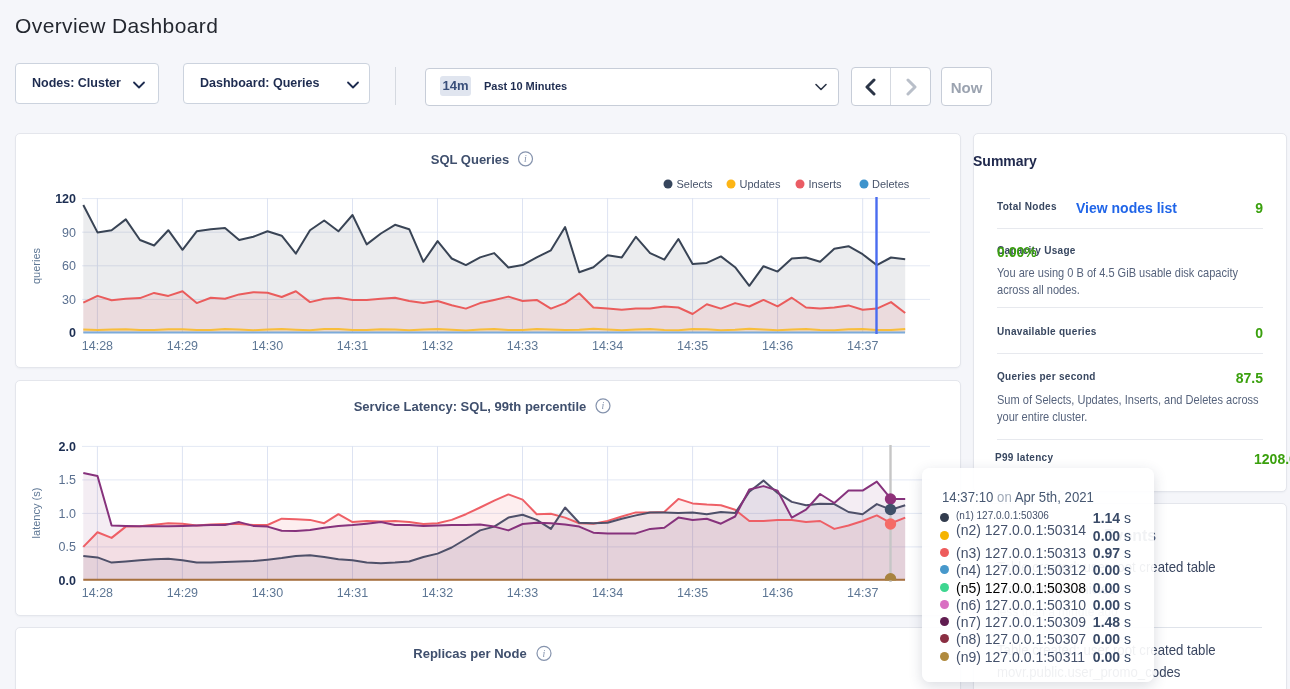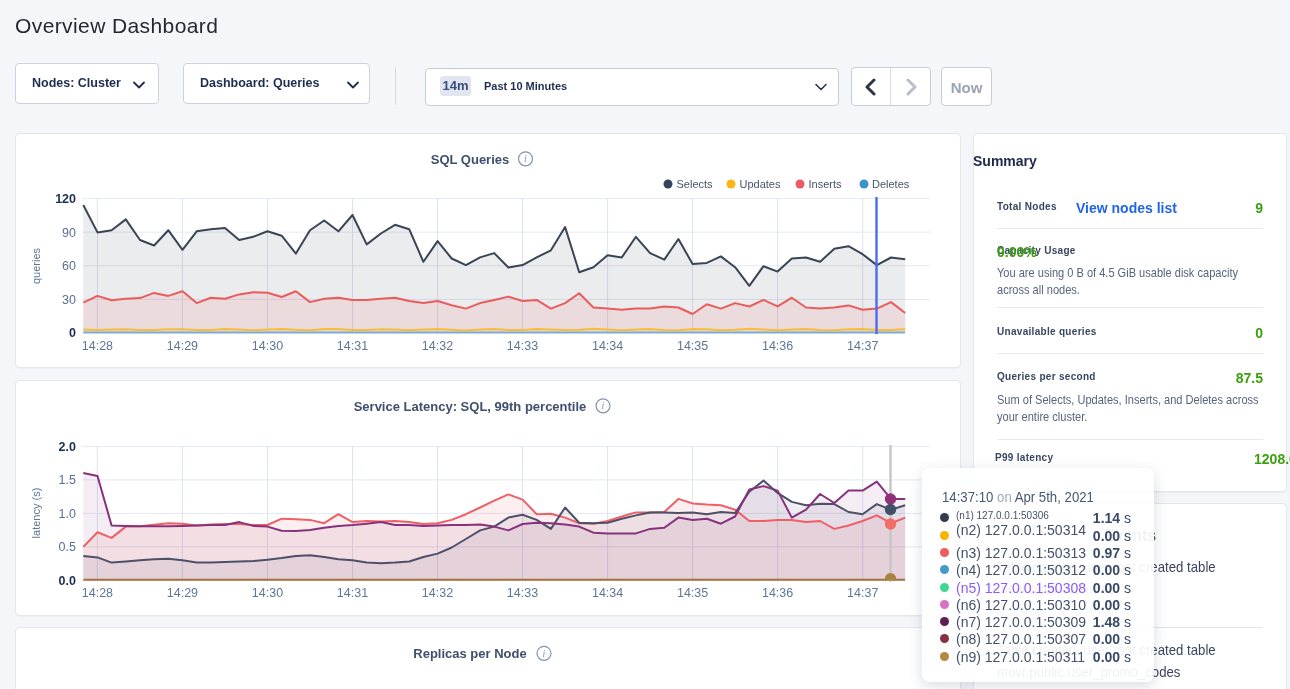--- a/index.html
+++ b/index.html
@@ -189,21 +189,21 @@
 <div class="abs" style="left:940px; top:530.6px; width:9px; height:9px; border-radius:50%; background:#f5b400;"></div>
 <div class="abs" style="left:956px; top:522px; font-size:14px; color:#44516b;">(n2) 127.0.0.1:50314</div>
 <div class="abs" style="left:1000px; top:527.6px; width:131px; text-align:right; font-size:14px; color:#394a67;"><b>0.00</b> s</div>
 <div class="abs" style="left:940px; top:547.9px; width:9px; height:9px; border-radius:50%; background:#ee5c5c;"></div>
 <div class="abs" style="left:956px; top:544.9px; font-size:14px; color:#44516b;">(n3) 127.0.0.1:50313</div>
 <div class="abs" style="left:1000px; top:544.9px; width:131px; text-align:right; font-size:14px; color:#394a67;"><b>0.97</b> s</div>
 <div class="abs" style="left:940px; top:565.2px; width:9px; height:9px; border-radius:50%; background:#4798cb;"></div>
 <div class="abs" style="left:956px; top:562.2px; font-size:14px; color:#44516b;">(n4) 127.0.0.1:50312</div>
 <div class="abs" style="left:1000px; top:562.2px; width:131px; text-align:right; font-size:14px; color:#394a67;"><b>0.00</b> s</div>
 <div class="abs" style="left:940px; top:582.5px; width:9px; height:9px; border-radius:50%; background:#3ed690;"></div>
-<div class="abs" style="left:956px; top:579.5px; font-size:14px; color:#8b5cf6;">(n5) 127.0.0.1:50308</div>
+<div class="abs" style="left:956px; top:579.5px; font-size:14px; color:#000000;">(n5) 127.0.0.1:50308</div>
 <div class="abs" style="left:1000px; top:579.5px; width:131px; text-align:right; font-size:14px; color:#394a67;"><b>0.00</b> s</div>
 <div class="abs" style="left:940px; top:599.8px; width:9px; height:9px; border-radius:50%; background:#d970c2;"></div>
 <div class="abs" style="left:956px; top:596.8px; font-size:14px; color:#44516b;">(n6) 127.0.0.1:50310</div>
 <div class="abs" style="left:1000px; top:596.8px; width:131px; text-align:right; font-size:14px; color:#394a67;"><b>0.00</b> s</div>
 <div class="abs" style="left:940px; top:617.1px; width:9px; height:9px; border-radius:50%; background:#611d51;"></div>
 <div class="abs" style="left:956px; top:614.1px; font-size:14px; color:#44516b;">(n7) 127.0.0.1:50309</div>
 <div class="abs" style="left:1000px; top:614.1px; width:131px; text-align:right; font-size:14px; color:#394a67;"><b>1.48</b> s</div>
 <div class="abs" style="left:940px; top:634.4px; width:9px; height:9px; border-radius:50%; background:#8a2e42;"></div>
 <div class="abs" style="left:956px; top:631.4px; font-size:14px; color:#44516b;">(n8) 127.0.0.1:50307</div>
 <div class="abs" style="left:1000px; top:631.4px; width:131px; text-align:right; font-size:14px; color:#394a67;"><b>0.00</b> s</div>

